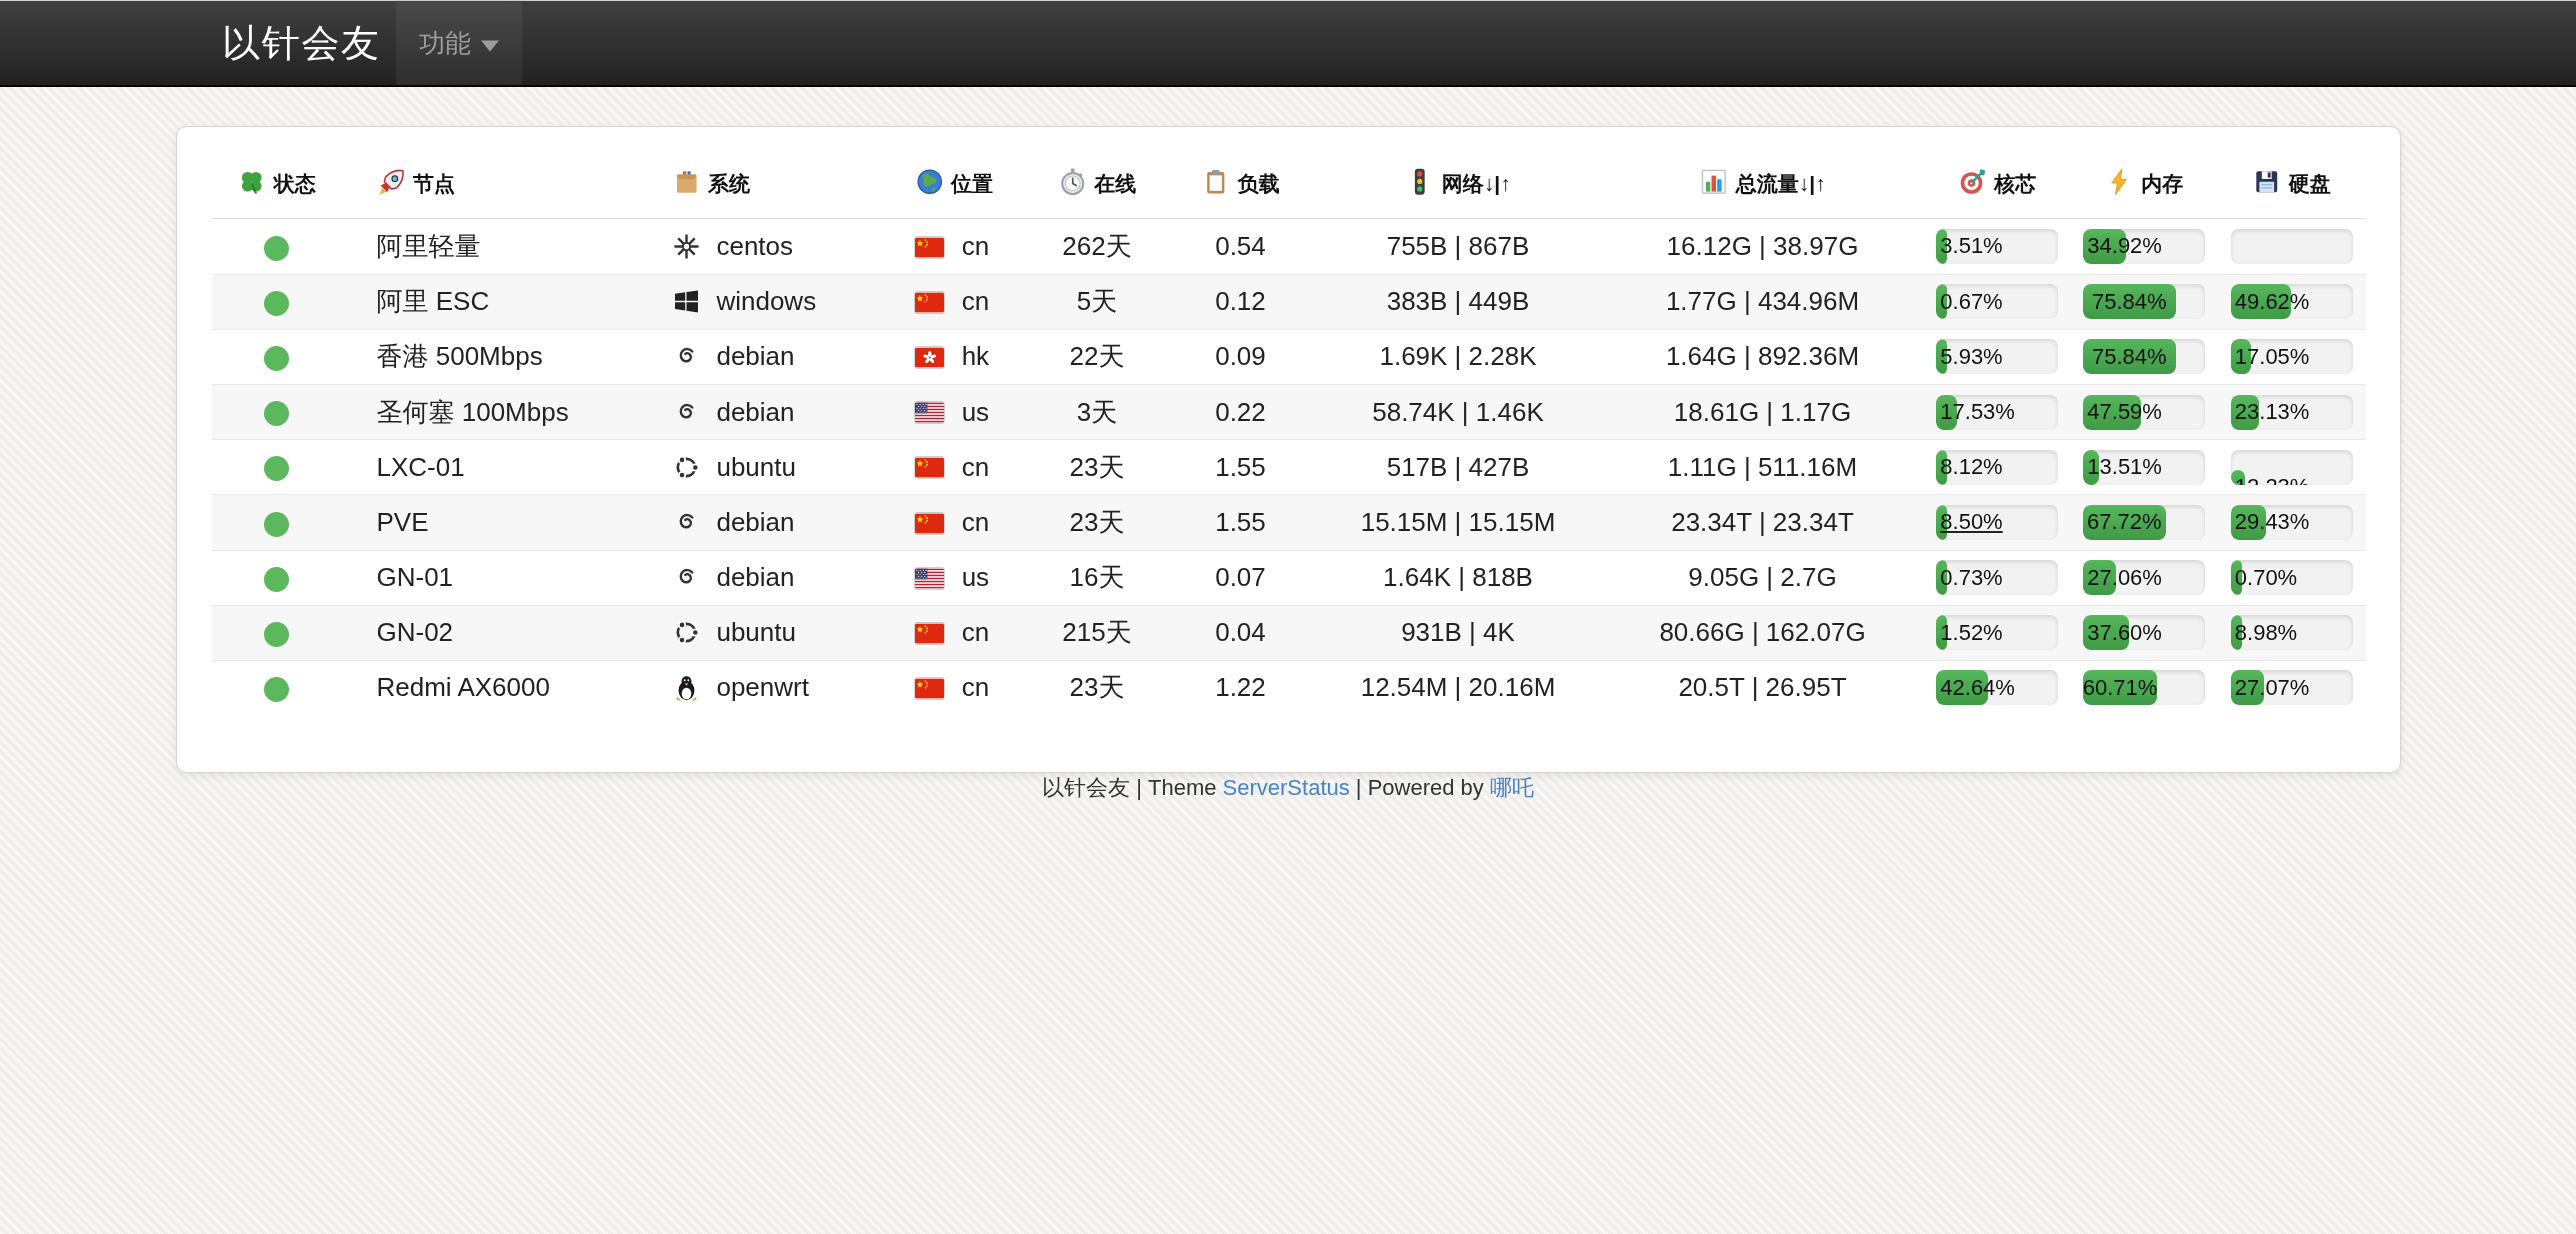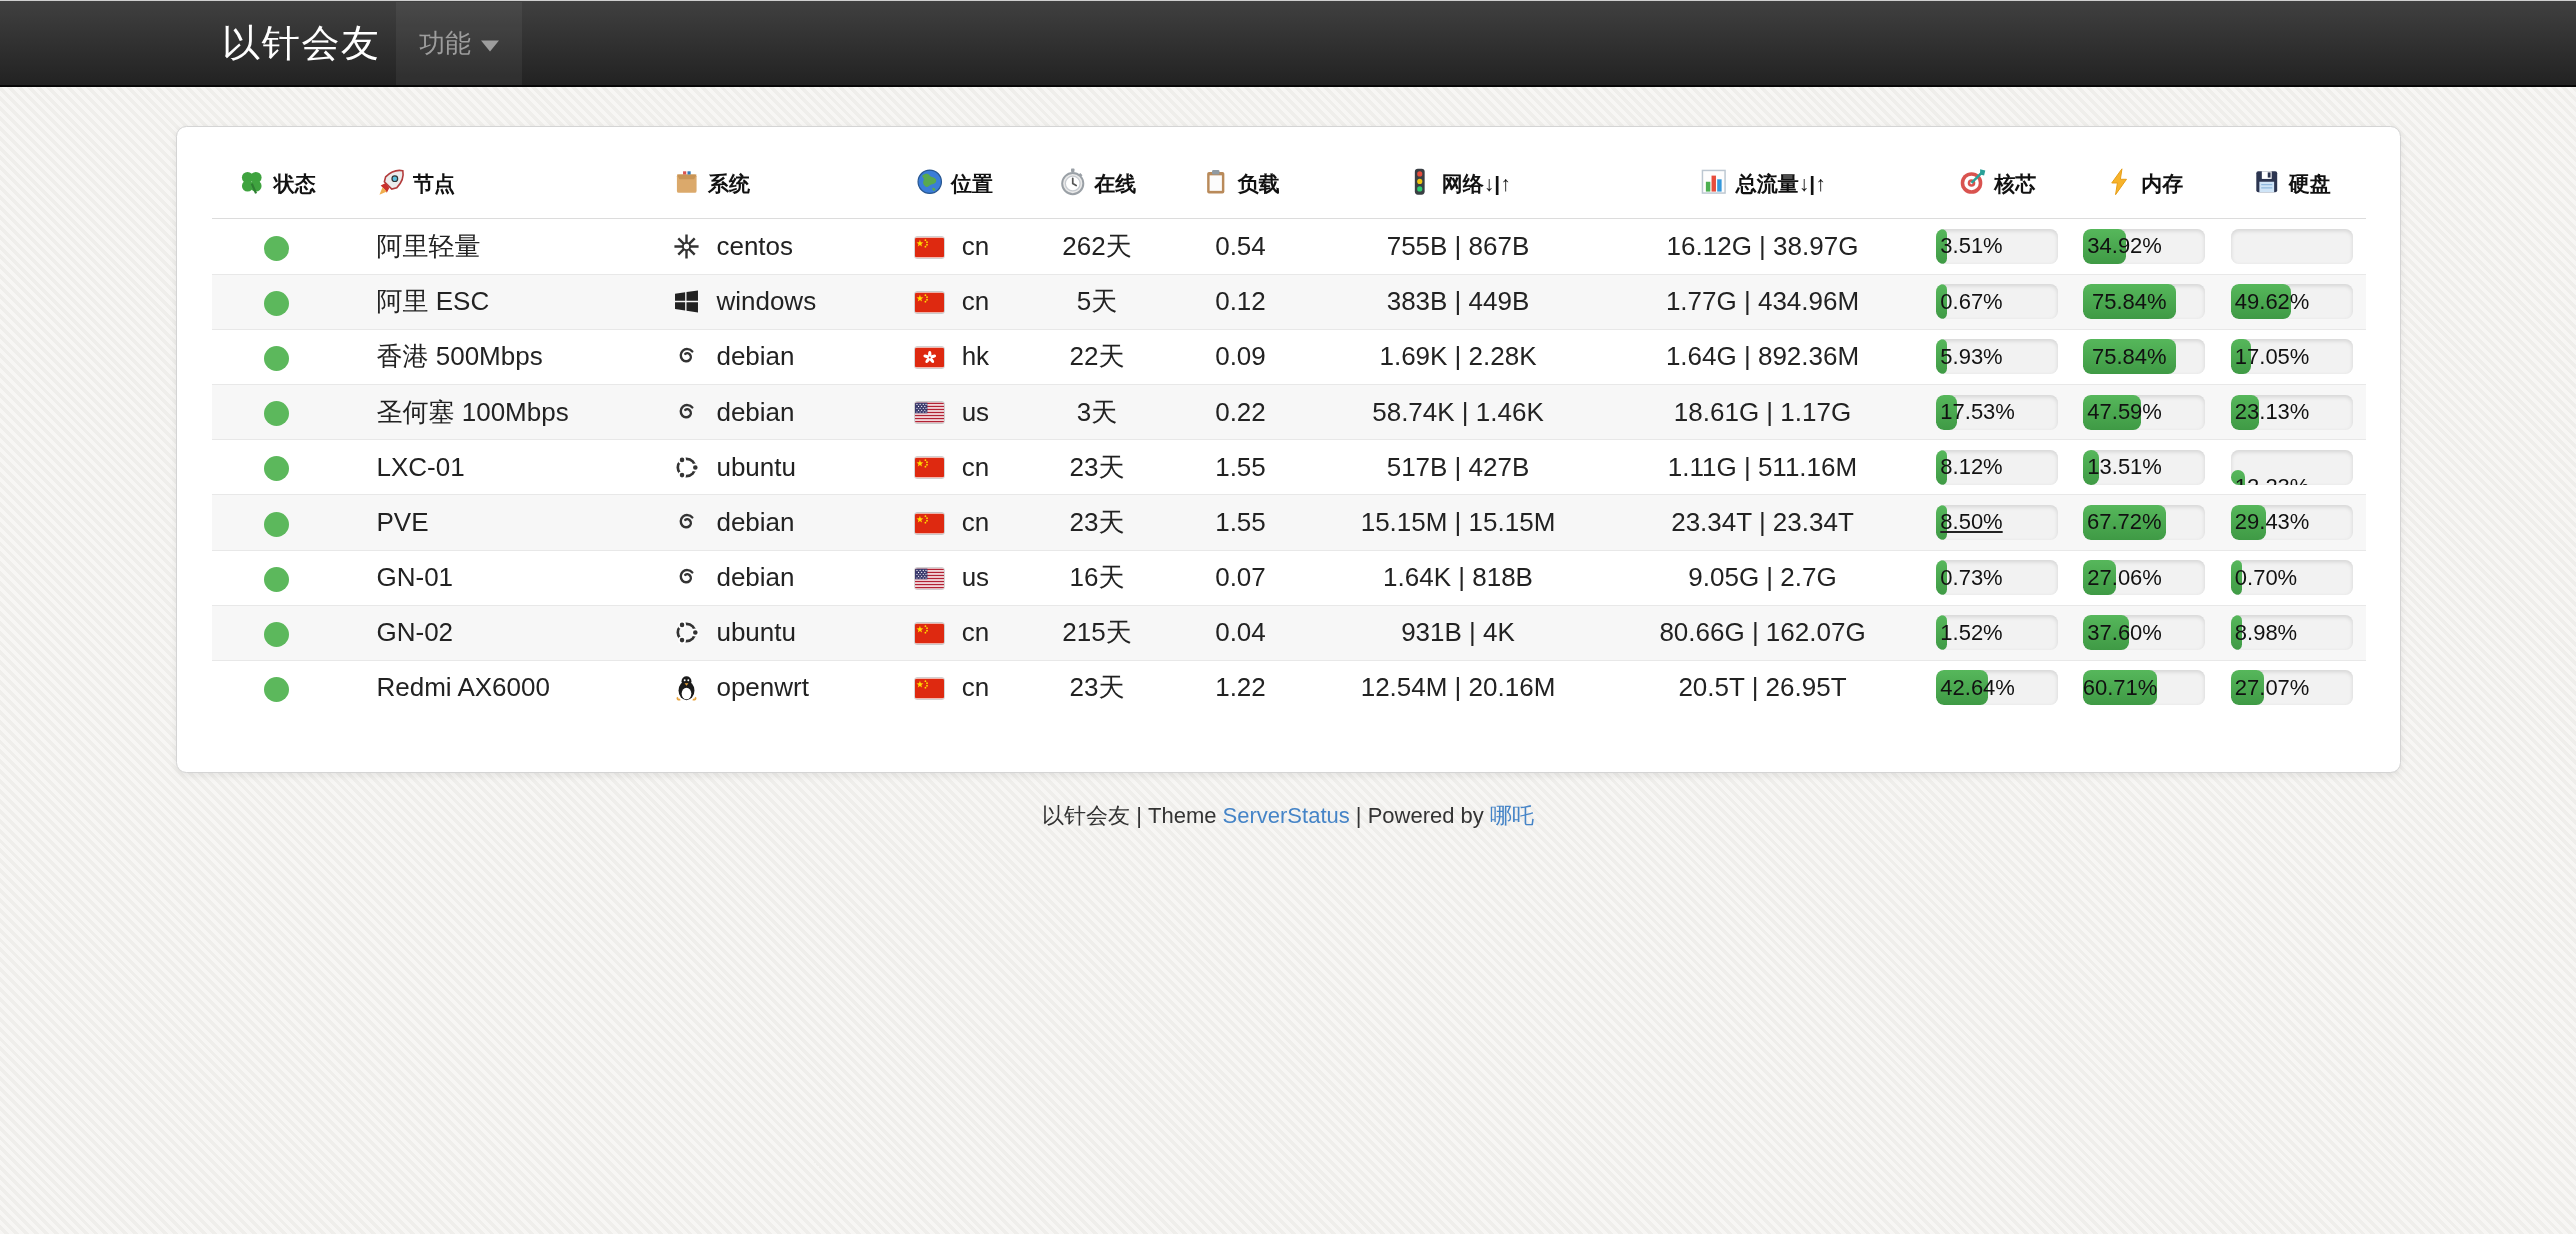--- a/index.html
+++ b/index.html
@@ -82,21 +82,21 @@
   .fill {
     height:100%; min-width:11.3px;
     background:linear-gradient(#56b75b,#3f9a45);
     border-radius:7.8px;
     display:flex; align-items:center; justify-content:flex-start;
   }
   .fill.center { justify-content:center; }
   .plabel { font-size:22px; color:#111; white-space:nowrap; padding:0 4.3px; line-height:1; }
 
   
-  .footer { text-align:center; margin-top:28px; font-size:22px; color:#333; }
+  .footer { text-align:center; font-size:22px; color:#333; }
   .footer a { color:#4584c7; text-decoration:none; cursor:pointer; }
   .footer .f2 { margin-top:18px; }
 </style>
 </head>
 <body>
 
 <nav class="navbar">
   <a class="brand">以针会友</a>
   <div class="nav-item">
     <span>功能</span>

